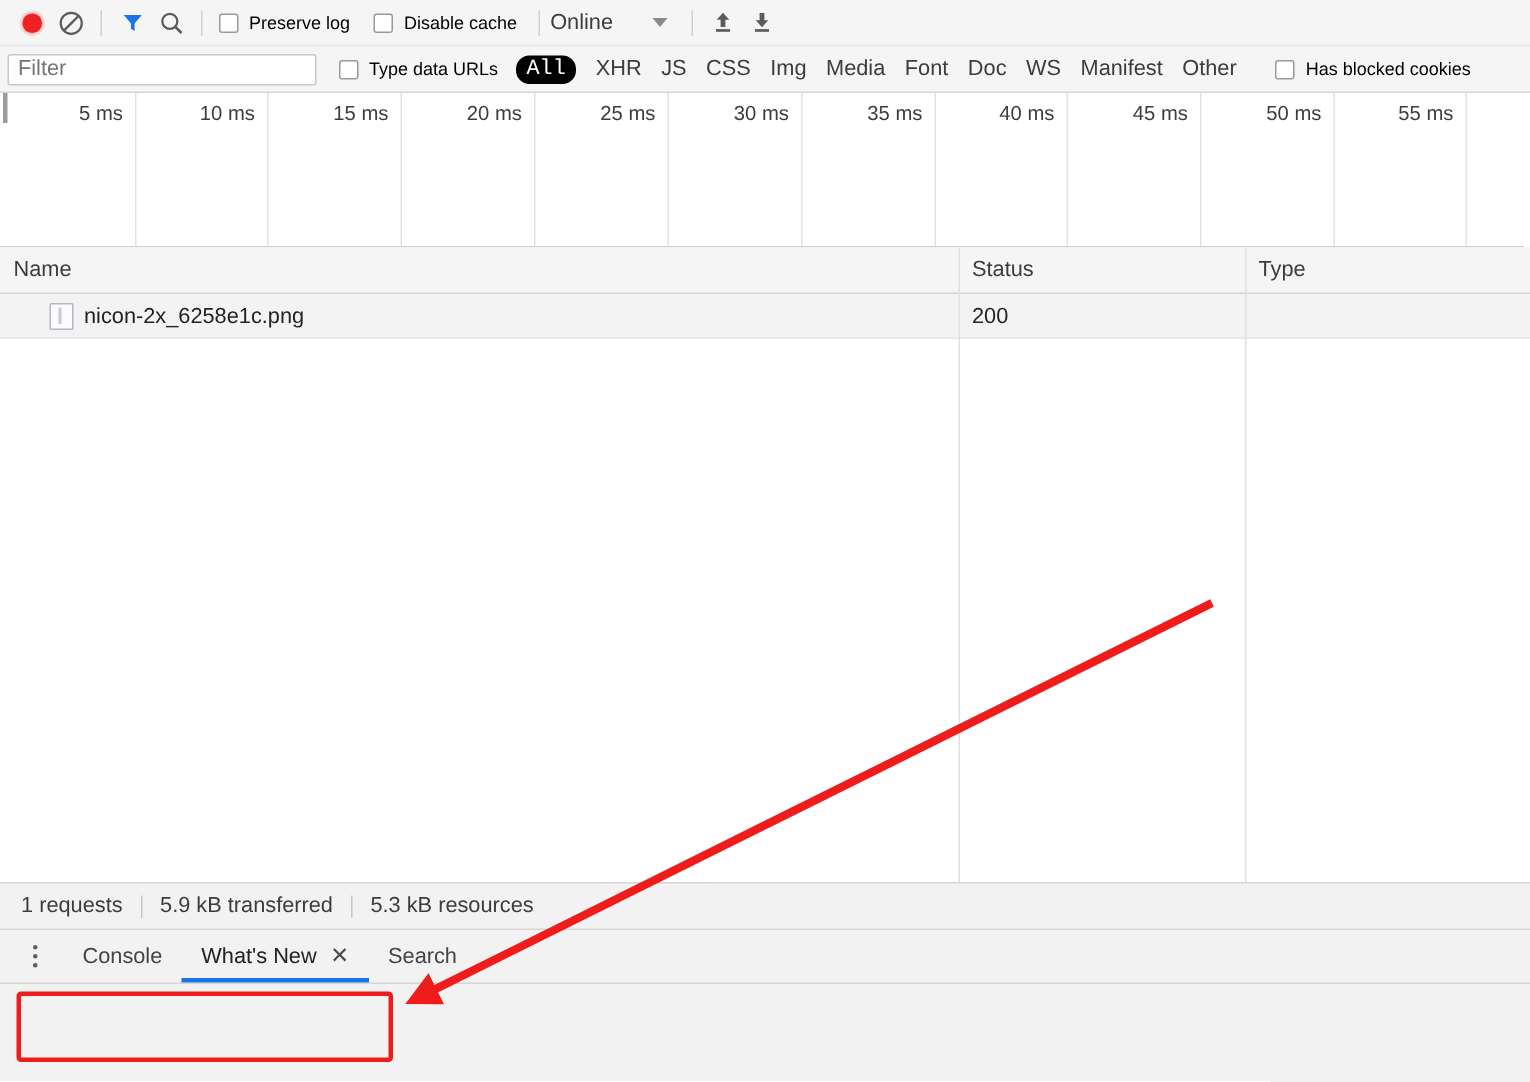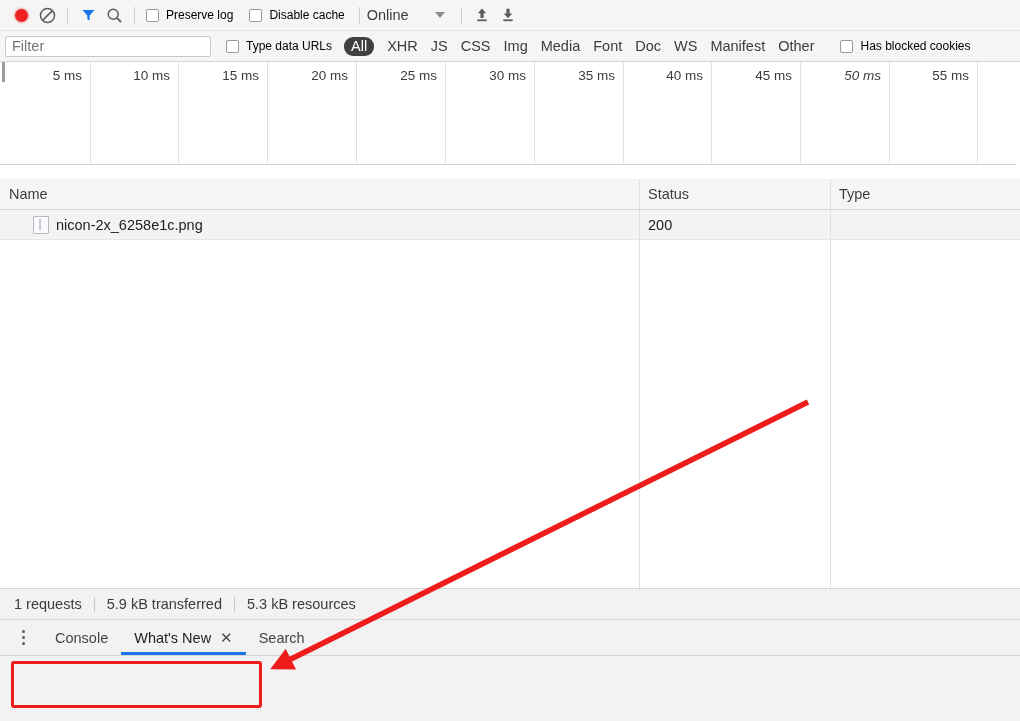--- a/index.html
+++ b/index.html
@@ -89,25 +89,26 @@
     font-family: "Liberation Sans", sans-serif;
     outline: none;
     flex: 0 0 auto;
   }
   .type-list {
     display: flex; align-items: center; gap: 13px;
     font-size: 14.5px; color: #3c3c3c;
   }
   .type-item { white-space: nowrap; }
   .type-item.active {
-    background: #404040;
+    background: #000000;
     color: #ffffff;
     border-radius: 9px;
     padding: 1px 7px 2px 7px;
     line-height: 16px;
+    font-family: Liberation Mono, monospace;
   }
 
   
   .ruler {
     position: absolute; left: 0; top: 62px;
     width: 1016px; height: 103px;
     background: #ffffff;
     border-bottom: 1px solid #d0d0d0;
     box-sizing: border-box;
     overflow: hidden;
@@ -123,21 +124,21 @@
   }
   .tick-label {
     position: absolute; top: 6px;
     font-size: 13.5px; color: #3c3c3c;
     white-space: nowrap;
     text-align: right;
   }
 
   
   .table {
-    position: absolute; left: 0; top: 179px;
+    position: absolute; left: 0; top: 165px;
     width: 1020px; height: 423px;
     background: #ffffff;
     box-sizing: border-box;
   }
   .thead {
     position: relative;
     height: 31px;
     background: #f5f5f5;
     border-bottom: 1px solid #d6d6d6;
     box-sizing: border-box;
@@ -354,21 +355,21 @@
       <div class="tick-label" style="left: 349px; width: 88px;">25 ms</div>
       <div class="tick" style="left: 534px;"></div>
       <div class="tick-label" style="left: 438px; width: 88px;">30 ms</div>
       <div class="tick" style="left: 623px;"></div>
       <div class="tick-label" style="left: 527px; width: 88px;">35 ms</div>
       <div class="tick" style="left: 711px;"></div>
       <div class="tick-label" style="left: 615px; width: 88px;">40 ms</div>
       <div class="tick" style="left: 800px;"></div>
       <div class="tick-label" style="left: 704px; width: 88px;">45 ms</div>
       <div class="tick" style="left: 889px;"></div>
-      <div class="tick-label" style="left: 793px; width: 88px; font-style: italic;">50 ms</div>
+      <div class="tick-label" style="left: 793px; width: 88px;">50 ms</div>
       <div class="tick" style="left: 977px;"></div>
       <div class="tick-label" style="left: 881px; width: 88px;">55 ms</div>
     </div>
 
   <div class="table">
     <div class="thead" id="thead">
         <div class="th" style="left: 0px; width: 639px;">Name</div>
         <div class="th" style="left: 639px; width: 191px;">Status</div>
         <div class="th" style="left: 830px; width: 190px;">Type</div>
       </div>

